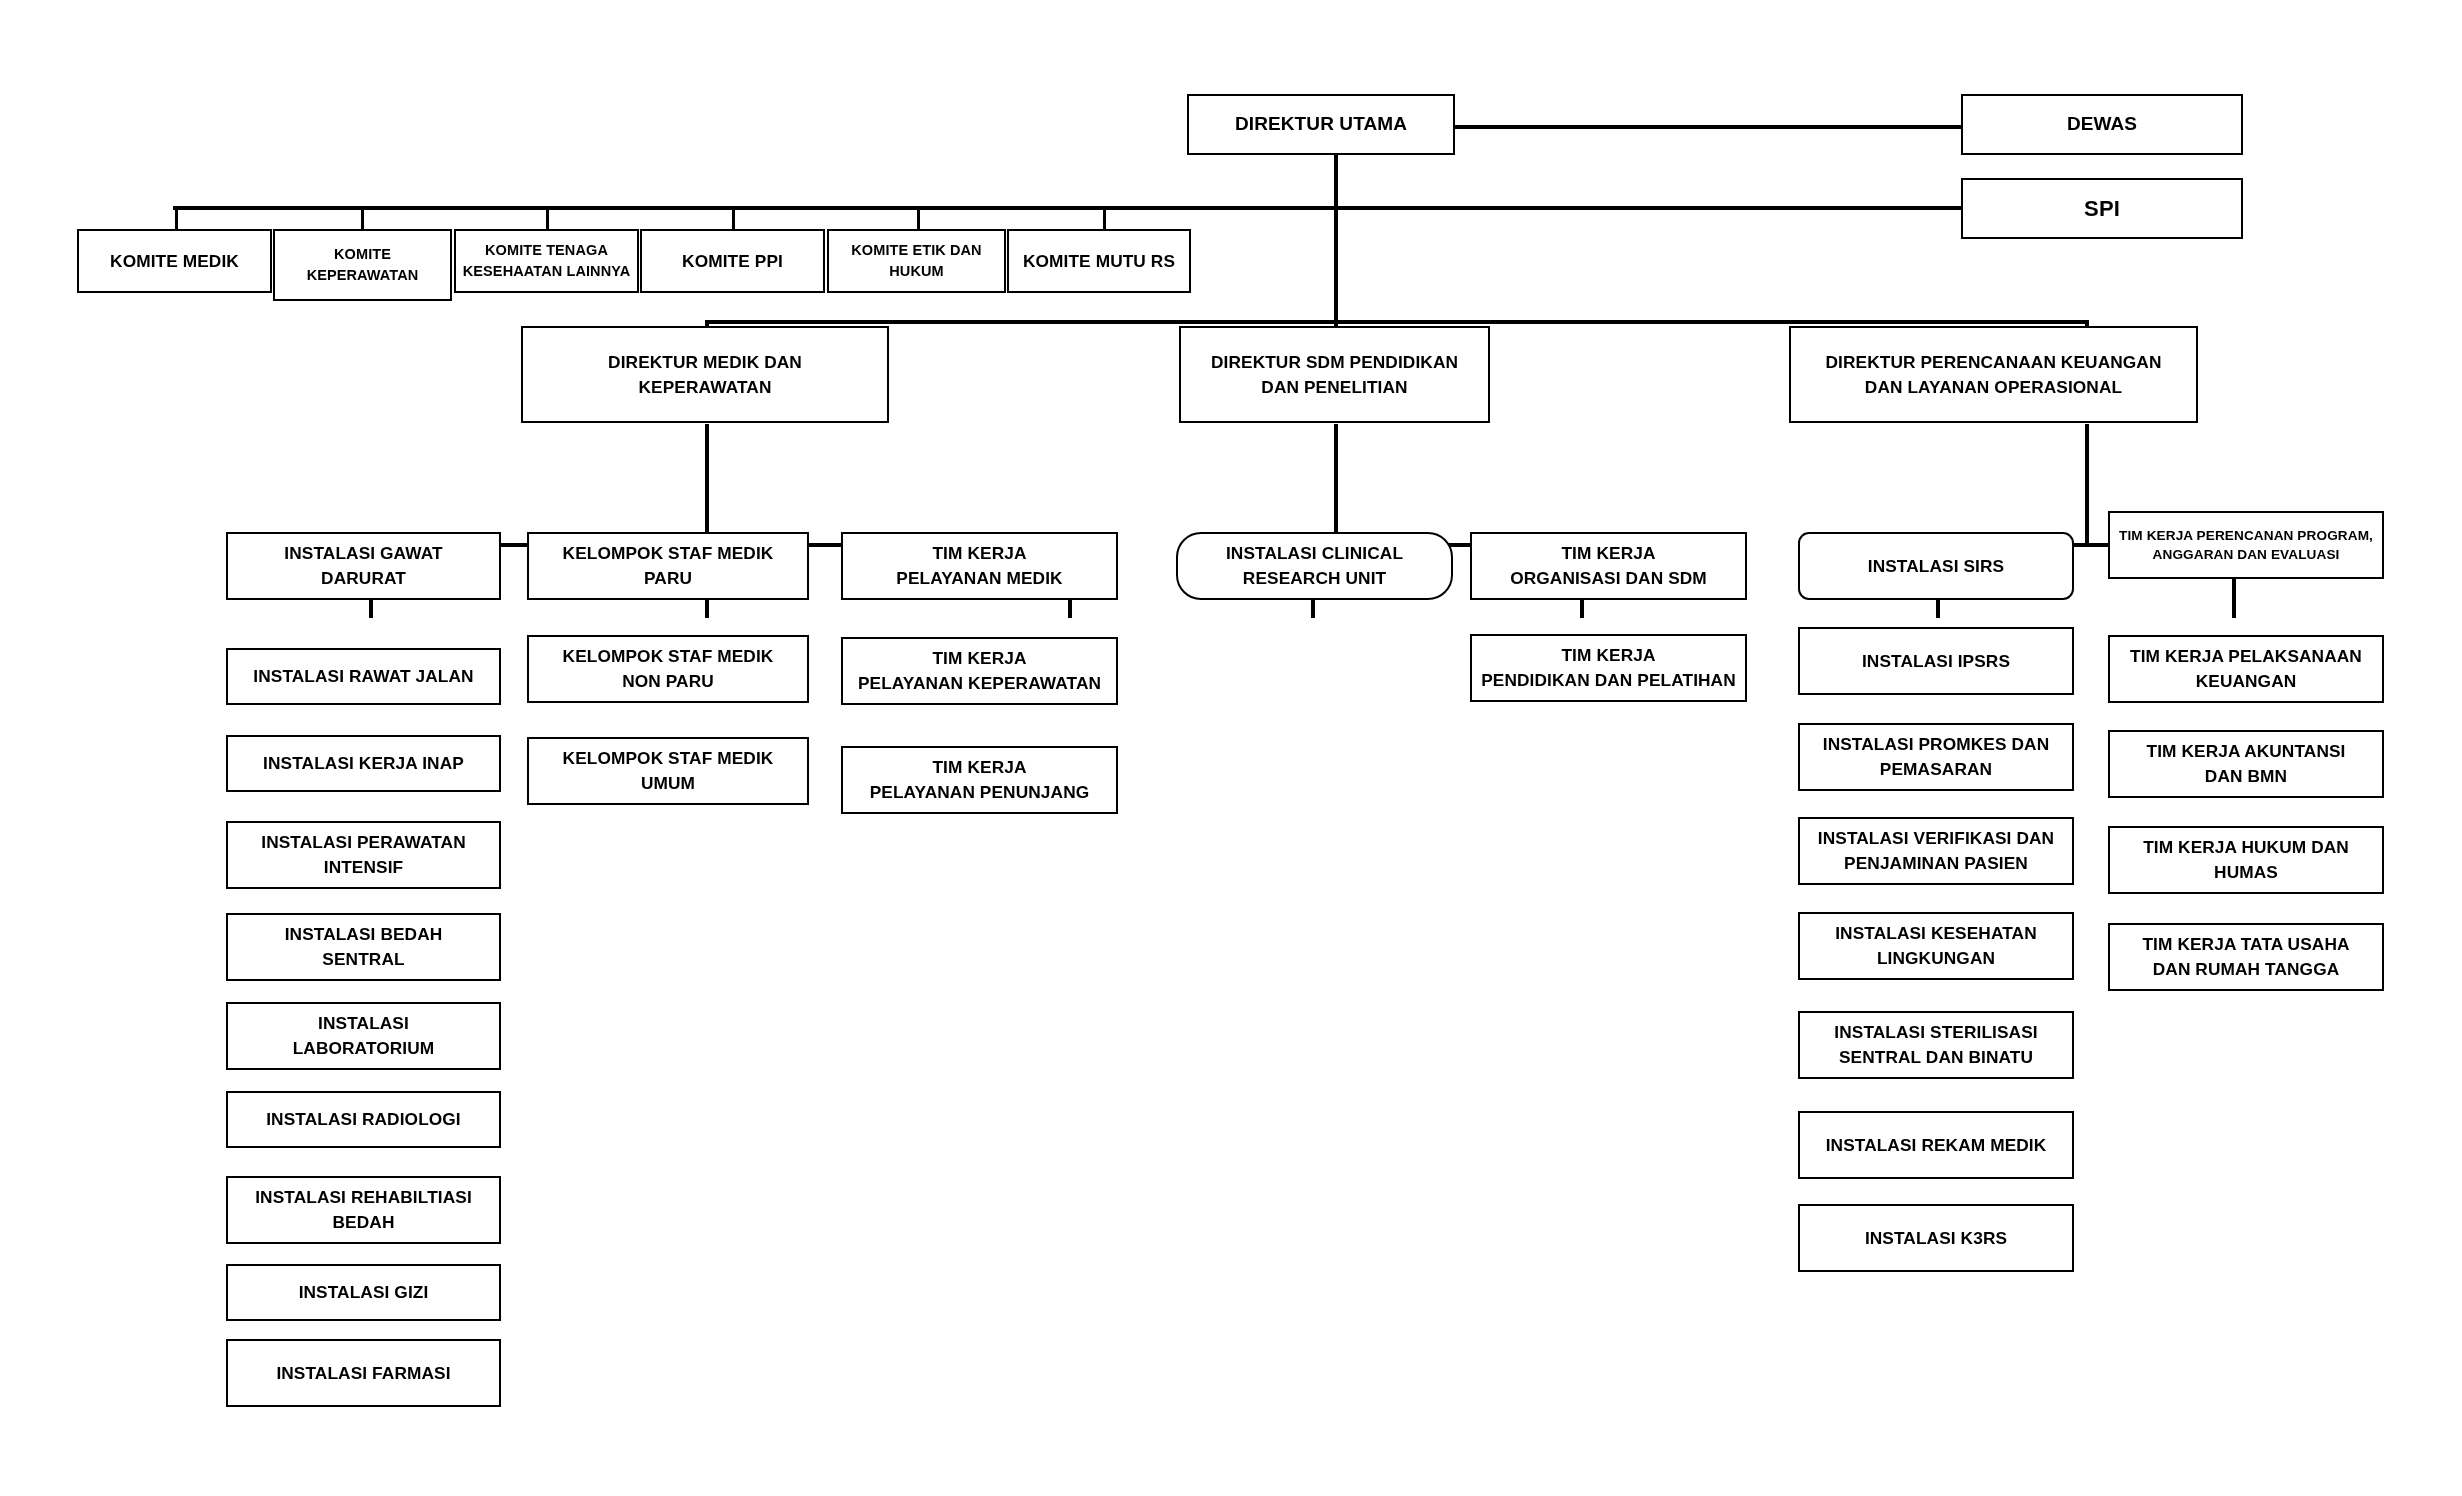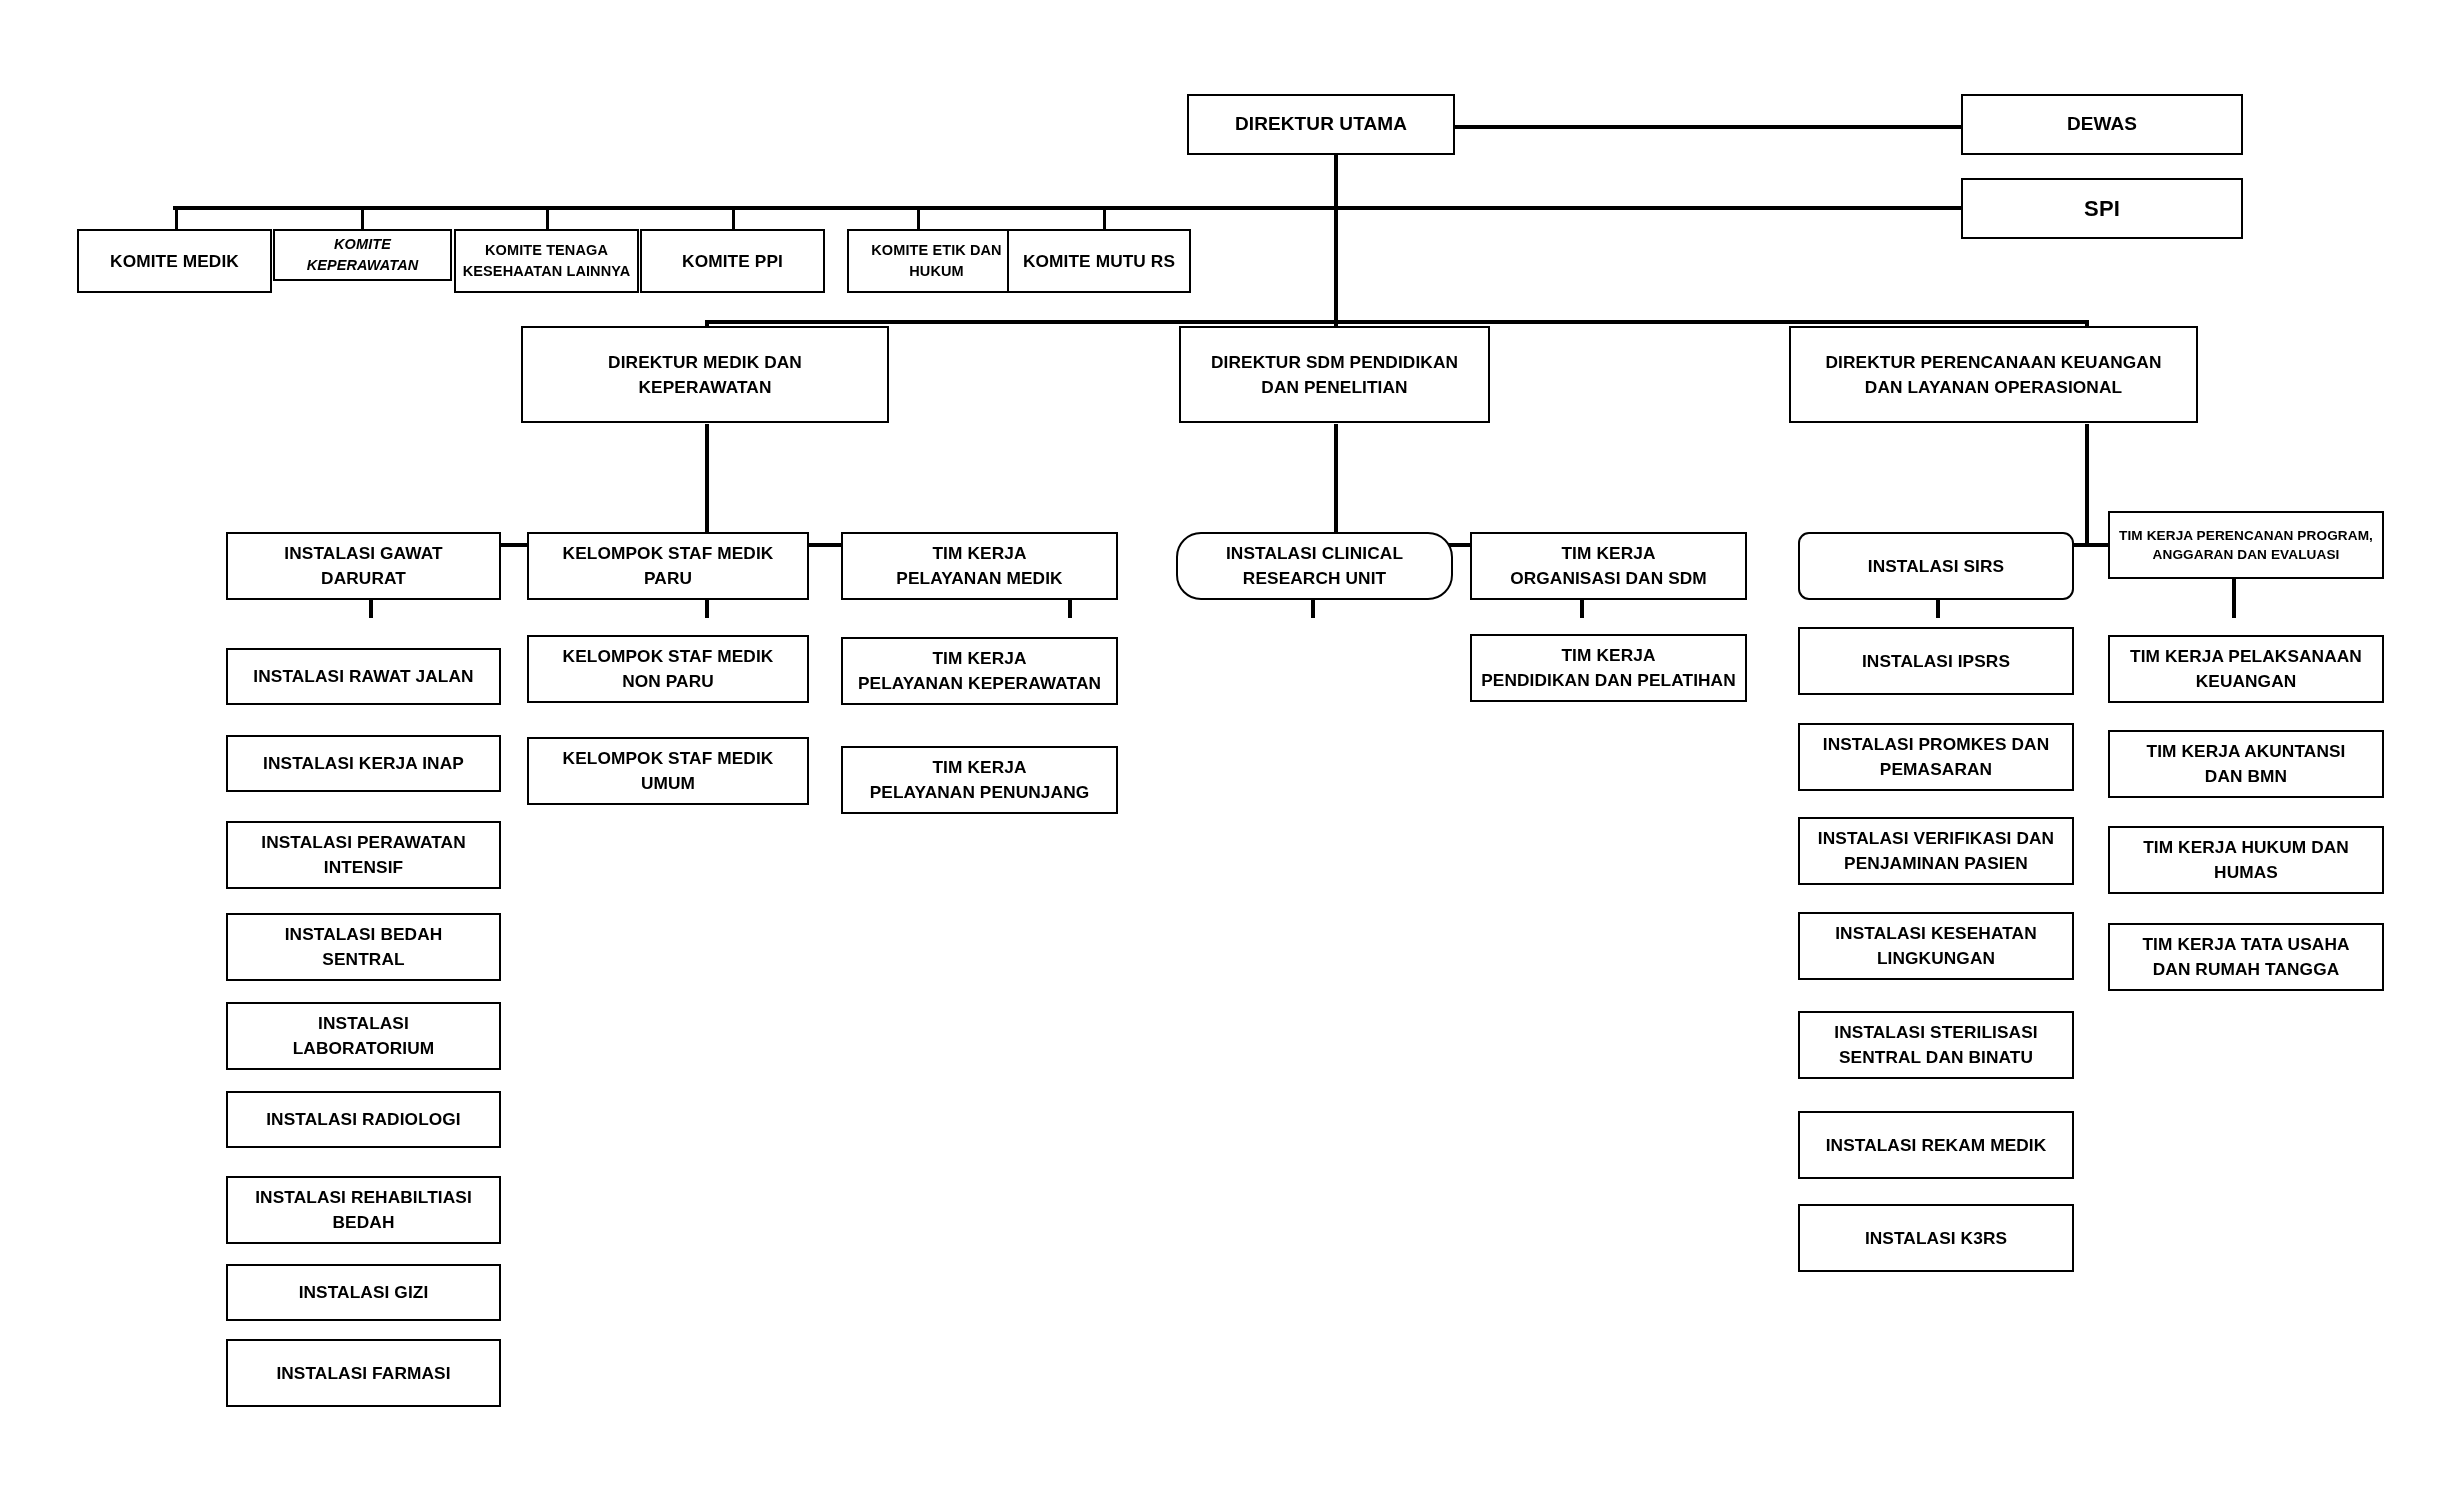--- a/index.html
+++ b/index.html
@@ -106,35 +106,35 @@
   </div>
 
   <div class="node fs-spi" style="left:1961px; top:178px; width:282px; height:61px;">
     <span class="lbl">SPI</span>
   </div>
 
   <div class="node fs-kom" style="left:77px; top:229px; width:195px; height:64px;">
     <span class="lbl">KOMITE MEDIK</span>
   </div>
 
-  <div class="node fs-kom-sm" style="left:273px; top:229px; width:179px; height:52px;font-style:italic;">
+  <div class="node fs-kom-sm" style="left:273px; top:229px; width:179px; height:72px;">
     <span class="lbl">KOMITE
 KEPERAWATAN</span>
   </div>
 
   <div class="node fs-kom-sm" style="left:454px; top:229px; width:185px; height:64px;">
     <span class="lbl">KOMITE TENAGA
 KESEHAATAN LAINNYA</span>
   </div>
 
   <div class="node fs-kom" style="left:640px; top:229px; width:185px; height:64px;">
     <span class="lbl">KOMITE PPI</span>
   </div>
 
-  <div class="node fs-kom-sm" style="left:827px; top:229px; width:179px; height:64px;margin-left:20px;">
+  <div class="node fs-kom-sm" style="left:827px; top:229px; width:179px; height:64px;">
     <span class="lbl">KOMITE ETIK DAN
 HUKUM</span>
   </div>
 
   <div class="node fs-kom" style="left:1007px; top:229px; width:184px; height:64px;">
     <span class="lbl">KOMITE MUTU RS</span>
   </div>
 
   <div class="node fs-dir" style="left:521px; top:326px; width:368px; height:97px;">
     <span class="lbl">DIREKTUR MEDIK DAN

